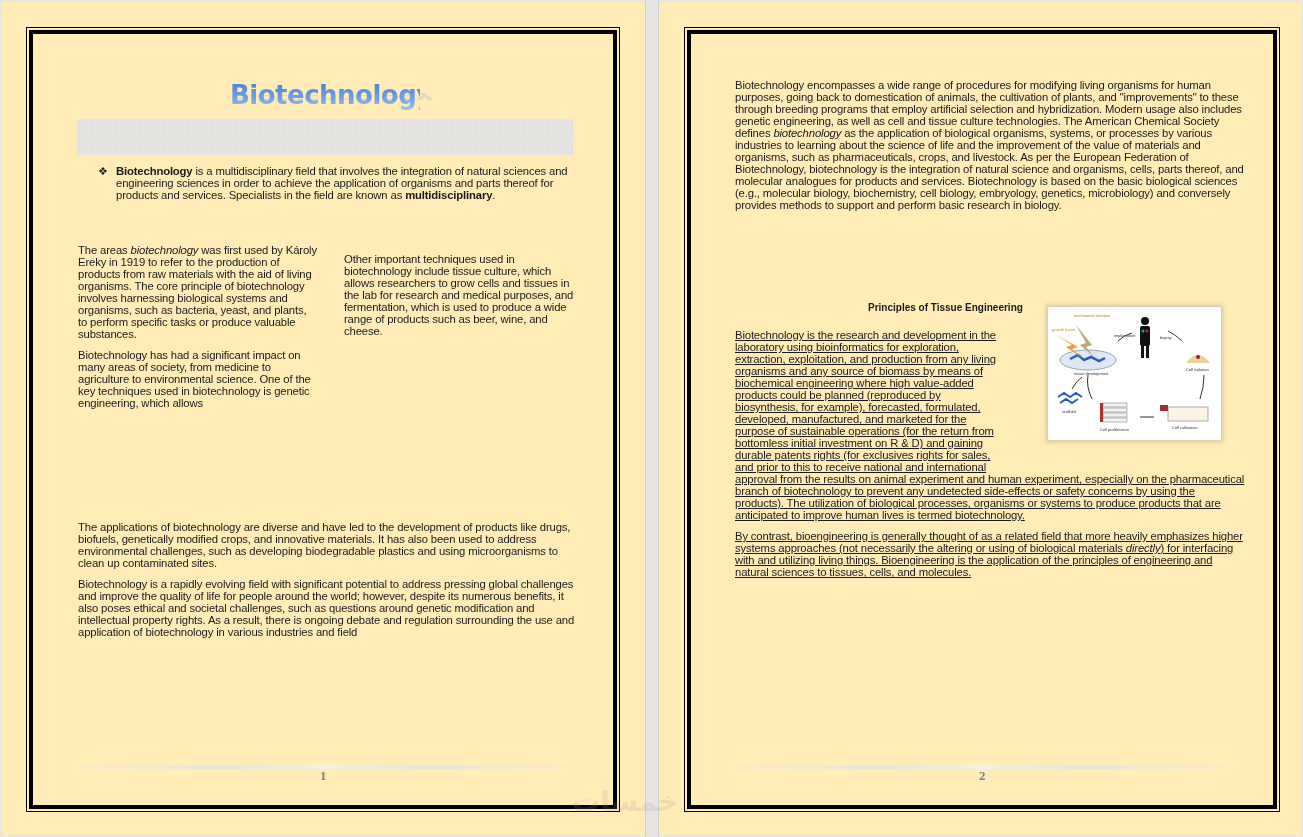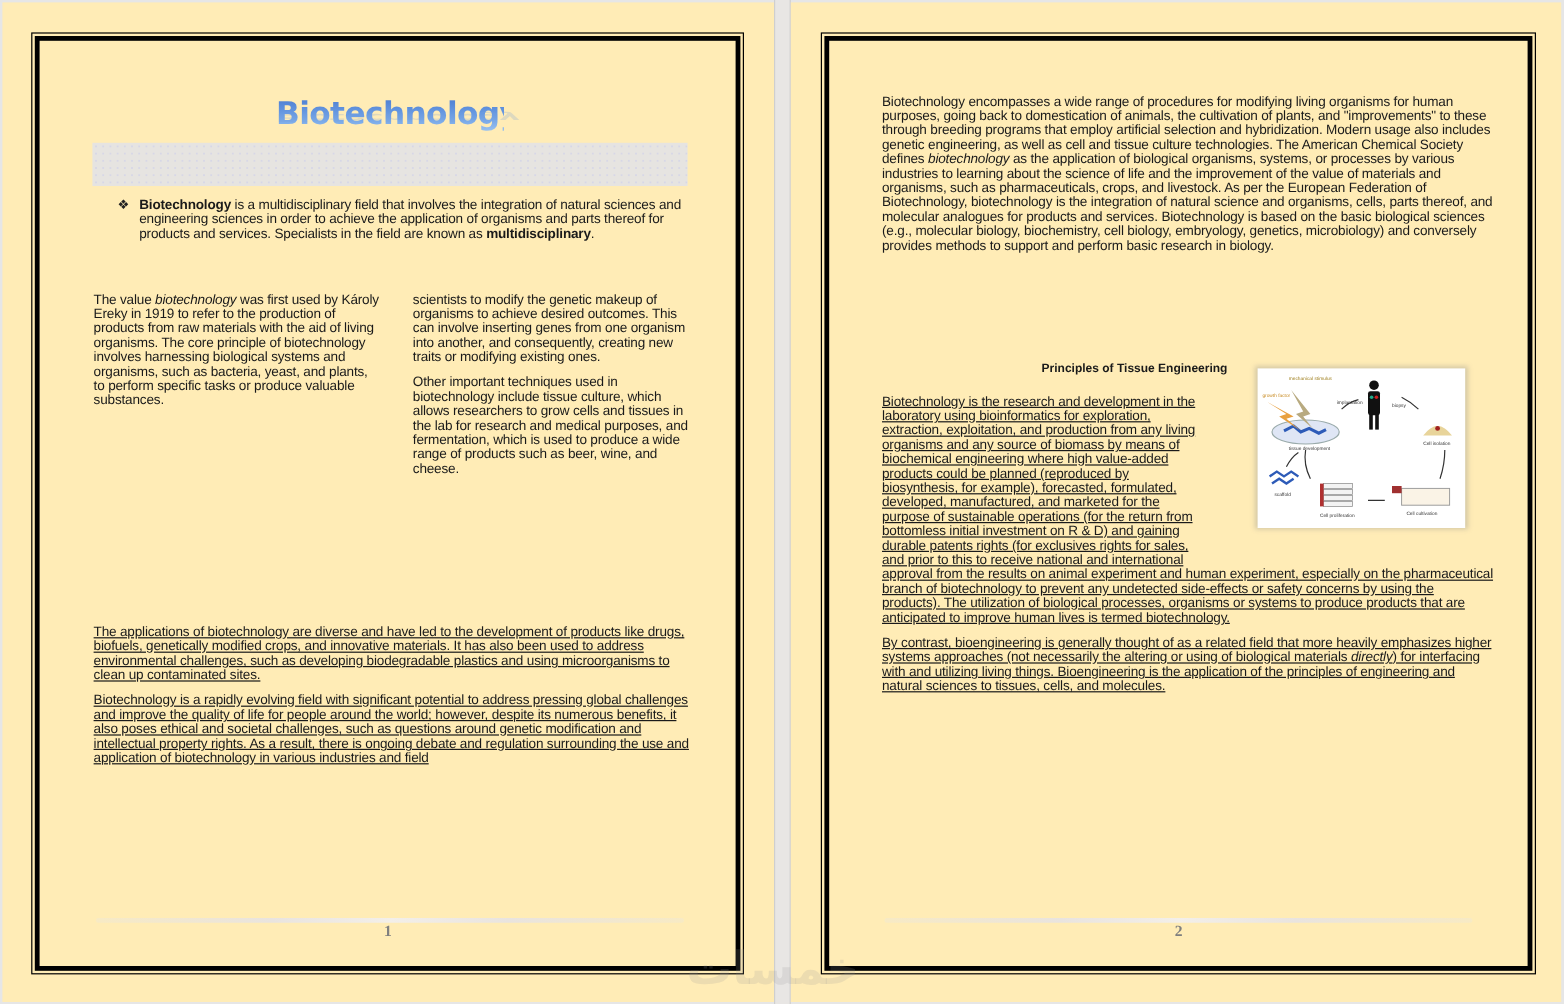--- a/index.html
+++ b/index.html
@@ -61,21 +61,21 @@
     }
     .bullet-wrap { left: 96px; top: 163px; width: 470px; }
     .bullet-icon {
       position: absolute; left: 0; top: 0; font-size: 11px; color: #222;
     }
     .bullet-text { position: absolute; left: 18px; top: 0; width: 455px; }
 
     .col1 { left: 76px; top: 242px; width: 240px; }
     .col2 { left: 342px; top: 242px; width: 240px; }
     .p-gap { margin-top: 9px; }
-    .full1 { left: 76px; top: 519px; width: 500px; text-decoration: underline; }
+    .full1 { left: 76px; top: 519px; width: 500px; }
 
     .footer-line {
       position: absolute; height: 4px; border-radius: 2px;
       background: linear-gradient(90deg, rgba(230,230,230,0.3), #e9e4df 30%, #f3efe9 50%, #e9e4df 70%, rgba(230,230,230,0.3));
     }
     .page-num {
       position: absolute; font-family: "Liberation Serif", serif; font-weight: bold;
       font-size: 13px; color: #7f7f7f;
     }
 
@@ -84,21 +84,21 @@
     .heading2 {
       left: 209px; top: 300px; font-weight: bold; font-size: 10px; color: #1a1a1a;
     }
     .p2b { left: 76px; top: 327px; width: 510px; text-decoration: underline; }
     .wrap-box { float: right; width: 240px; height: 138px; }
     .figure {
       position: absolute; left: 389px; top: 305px; width: 173px; height: 133px;
       background: #fff; box-shadow: 0 0 4px 2px rgba(200,190,160,0.8);
     }
     .watermark {
-      position: absolute; left: 572px; top: 785px; font-size: 38px; font-weight: bold;
+      position: absolute; left: 572px; top: 785px; font-size: 28px; font-weight: bold;
       color: rgba(150,150,150,0.18); font-family: "DejaVu Sans", sans-serif;
       direction: rtl;
     }
   </style>
 </head>
 <body>
 
 <div class="page" id="page1">
   <div class="border-outer">
     <div class="border-inner"></div>
@@ -109,25 +109,25 @@
   <div class="grey-band"></div>
 
   <div class="abs bullet-wrap text">
     <span class="bullet-icon">❖</span>
     <div class="bullet-text">
       <b>Biotechnology</b><span> is a multidisciplinary field that involves the integration of natural sciences and engineering sciences in order to achieve the application of organisms and parts thereof for products and services.  Specialists in the field are known as </span><b>multidisciplinary</b><span>.</span>
     </div>
   </div>
 
   <div class="abs col1 text">
-    <p><span>The value </span><i>biotechnology</i><span> was first used by Károly Ereky in 1919 to refer to the production of products from raw materials with the aid of living organisms. The core principle of biotechnology involves harnessing biological systems and organisms, such as bacteria, yeast, and plants, to perform specific tasks or produce valuable substances.</span></p>
+    <p><span>The areas </span><i>biotechnology</i><span> was first used by Károly Ereky in 1919 to refer to the production of products from raw materials with the aid of living organisms. The core principle of biotechnology involves harnessing biological systems and organisms, such as bacteria, yeast, and plants, to perform specific tasks or produce valuable substances.</span></p>
+    <p class="p-gap">Biotechnology has had a significant impact on many areas of society, from medicine to agriculture to environmental science. One of the key techniques used in biotechnology is genetic engineering, which allows</p>
   </div>
 
   <div class="abs col2 text">
-    <p>scientists to modify the genetic makeup of organisms to achieve desired outcomes. This can involve inserting genes from one organism into another, and consequently, creating new traits or modifying existing ones.</p>
     <p class="p-gap">Other important techniques used in biotechnology include tissue culture, which allows researchers to grow cells and tissues in the lab for research and medical purposes, and fermentation, which is used to produce a wide range of products such as beer, wine, and cheese.</p>
   </div>
 
   <div class="abs full1 text">
     <p>The applications of biotechnology are diverse and have led to the development of products like drugs, biofuels, genetically modified crops, and innovative materials. It has also been used to address environmental challenges, such as developing biodegradable plastics and using microorganisms to clean up contaminated sites.</p>
     <p class="p-gap">Biotechnology is a rapidly evolving field with significant potential to address pressing global challenges and improve the quality of life for people around the world; however, despite its numerous benefits, it also poses ethical and societal challenges, such as questions around genetic modification and intellectual property rights. As a result, there is ongoing debate and regulation surrounding the use and application of biotechnology in various industries and field</p>
   </div>
 
   <div class="footer-line" style="left:78px; top:763px; width:490px;"></div>
   <div class="page-num" style="left:318px; top:766px;">1</div>

